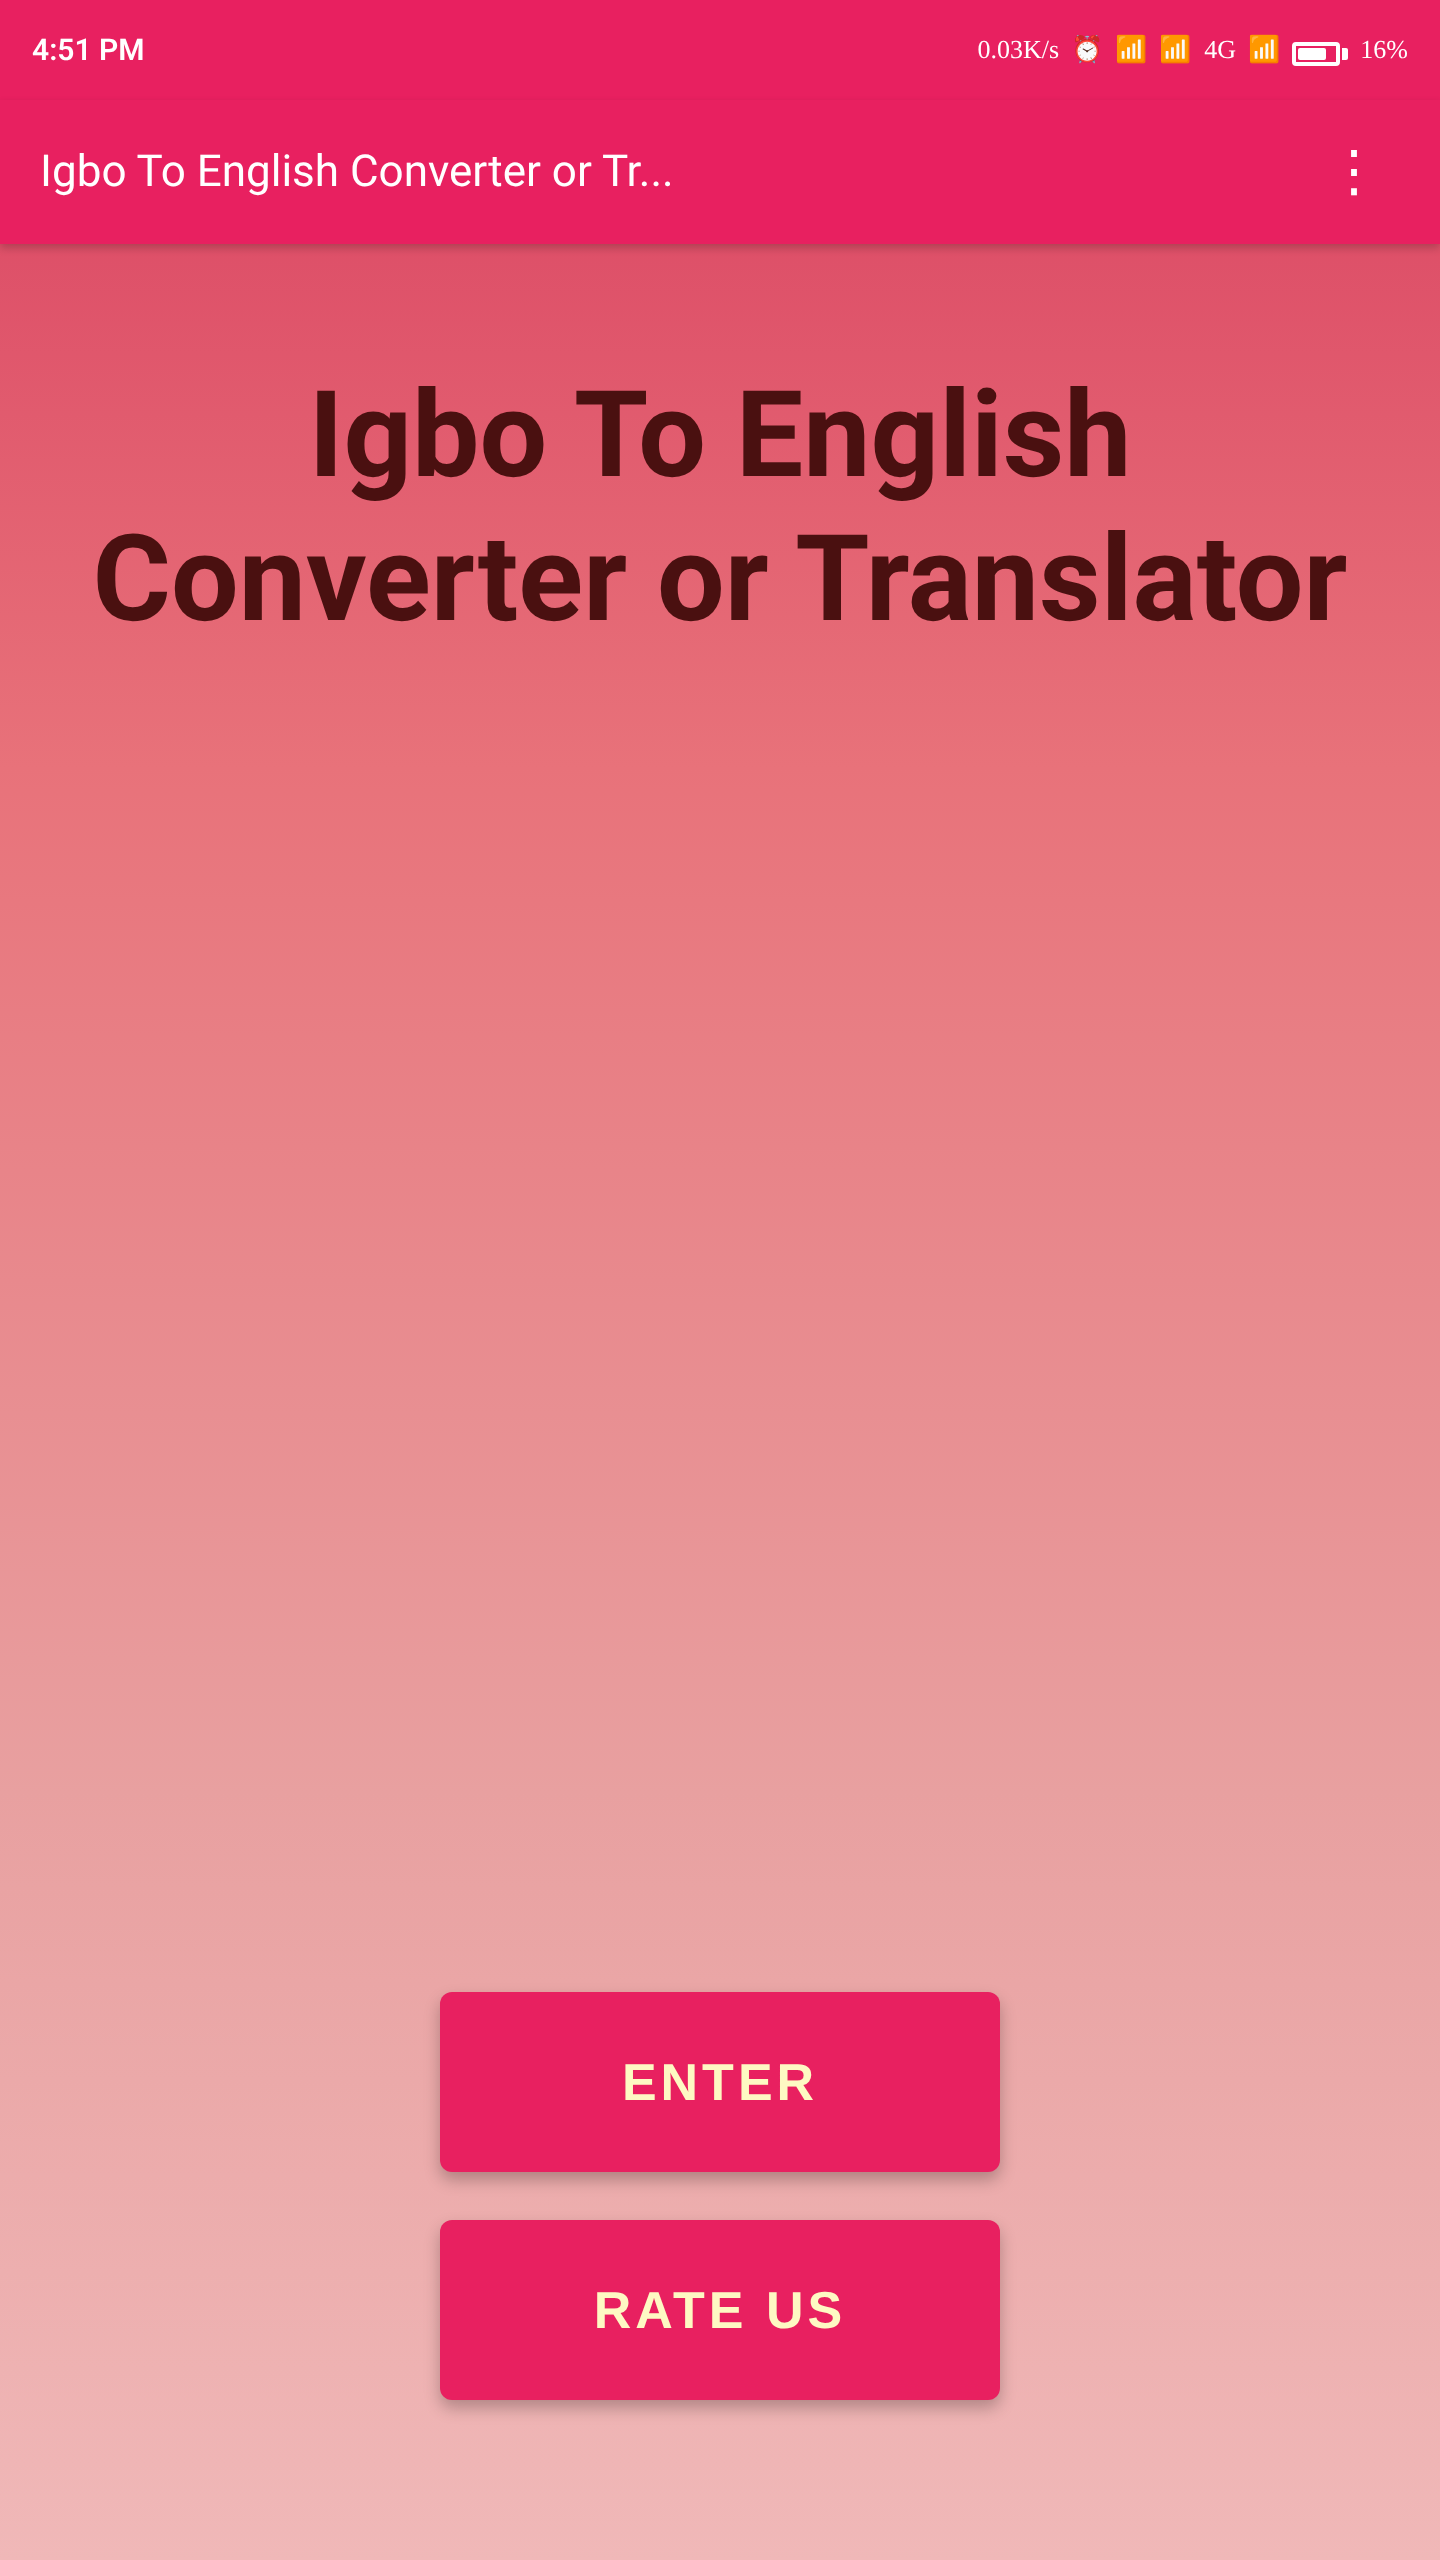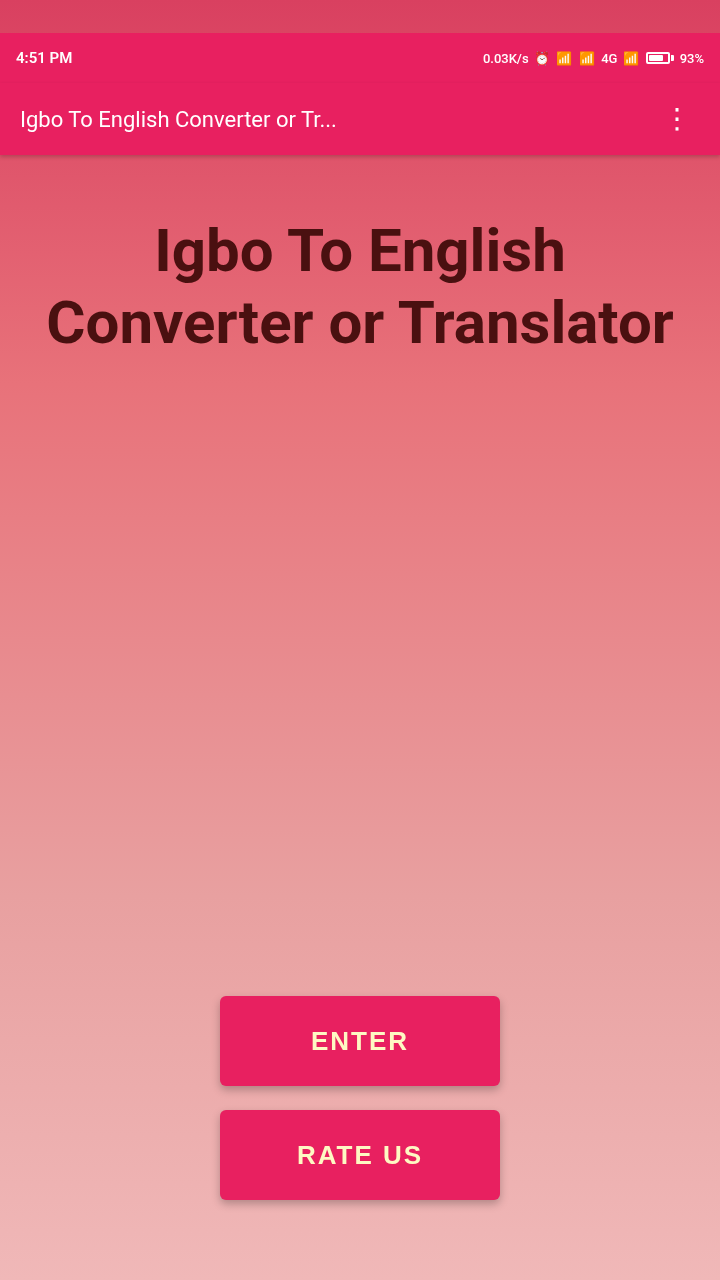--- a/index.html
+++ b/index.html
@@ -20,31 +20,31 @@
       background: #e82060;
       height: 50px;
       display: flex;
       align-items: center;
       justify-content: space-between;
       padding: 0 16px;
       color: white;
       font-size: 15px;
       font-weight: 500;
       flex-shrink: 0;
-      margin-top: 33px;
     }
     .status-bar-left {
       font-size: 15px;
       font-weight: 600;
     }
     .status-bar-center {
       display: flex;
-      align-items: center;
+      align-items: flex-end;
       gap: 6px;
       font-size: 13px;
+      font-family: Liberation Serif, serif;
     }
 
     
     .app-bar {
       background: #e82060;
       height: 72px;
       display: flex;
       align-items: center;
       justify-content: space-between;
       padding: 0 20px;
@@ -147,21 +147,21 @@
     <span>📶</span>
     <span>📶</span>
     <span>4G</span>
     <span>📶</span>
     <div class="battery-icon">
       <div class="battery-body">
         <div class="battery-fill"></div>
       </div>
       <div class="battery-tip"></div>
     </div>
-    <span>93%</span>
+    <span>16%</span>
   </div>
 </div>
 
 <div class="app-bar">
   <span class="app-bar-title">Igbo To English Converter or Tr...</span>
   <span class="app-bar-menu">⋮</span>
 </div>
 
 <div class="main-content">
   <h1 class="app-title">Igbo To English Converter or Translator</h1>

